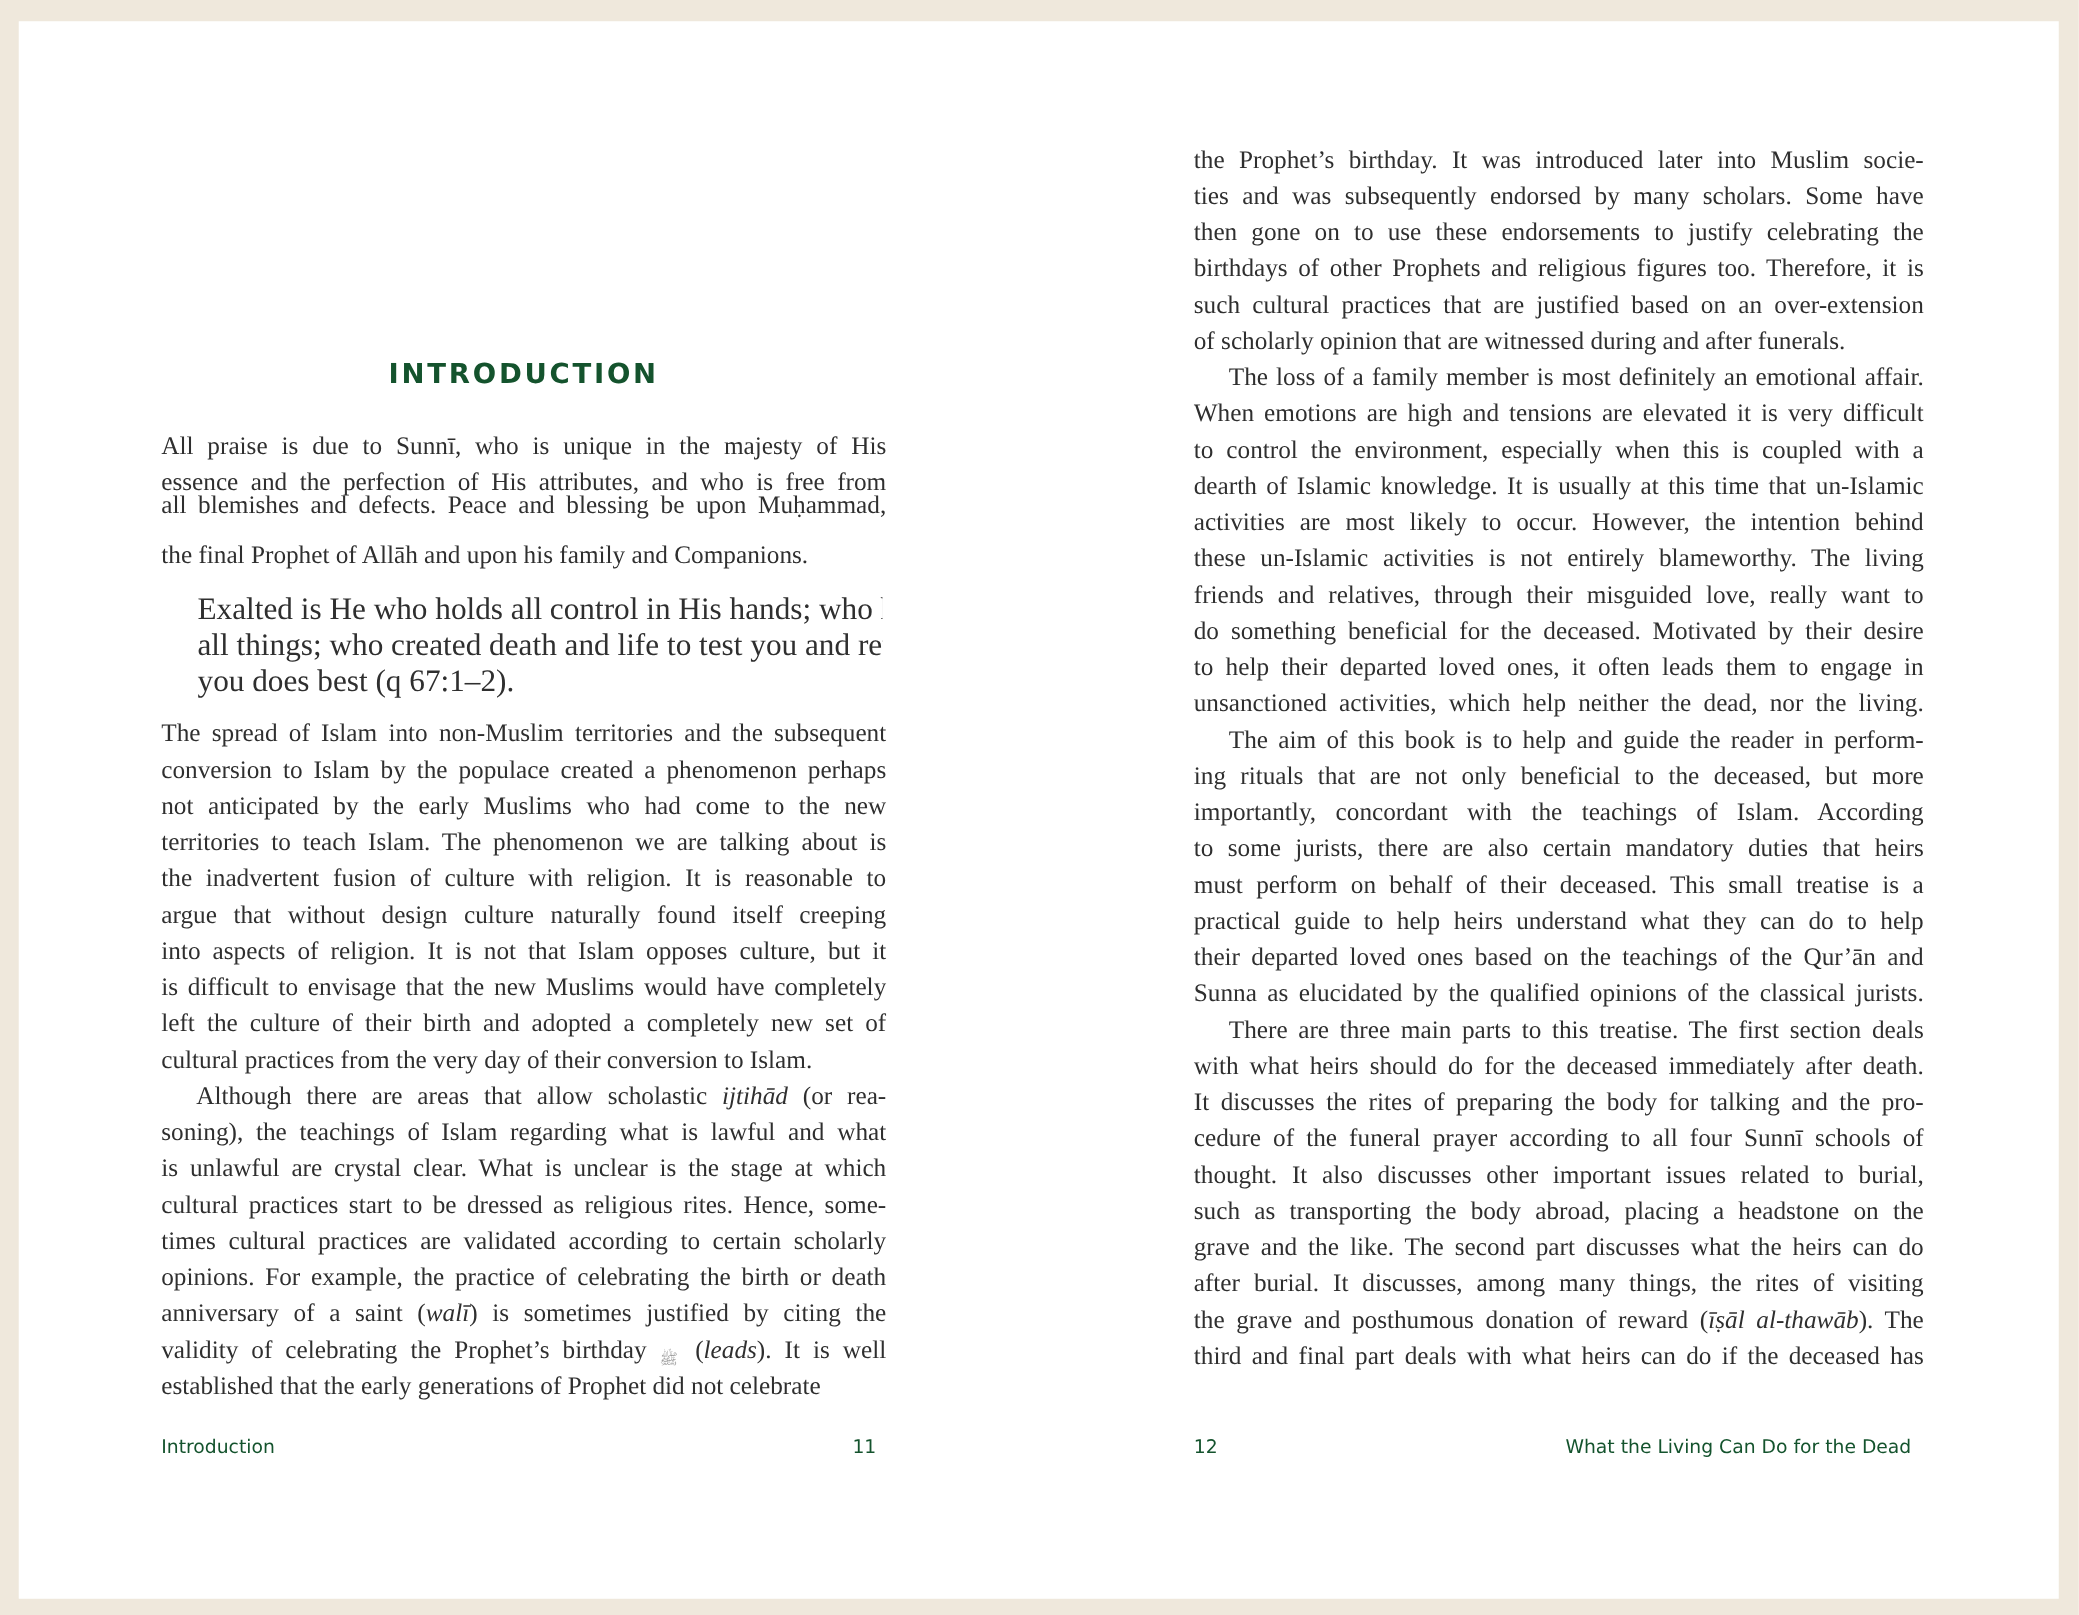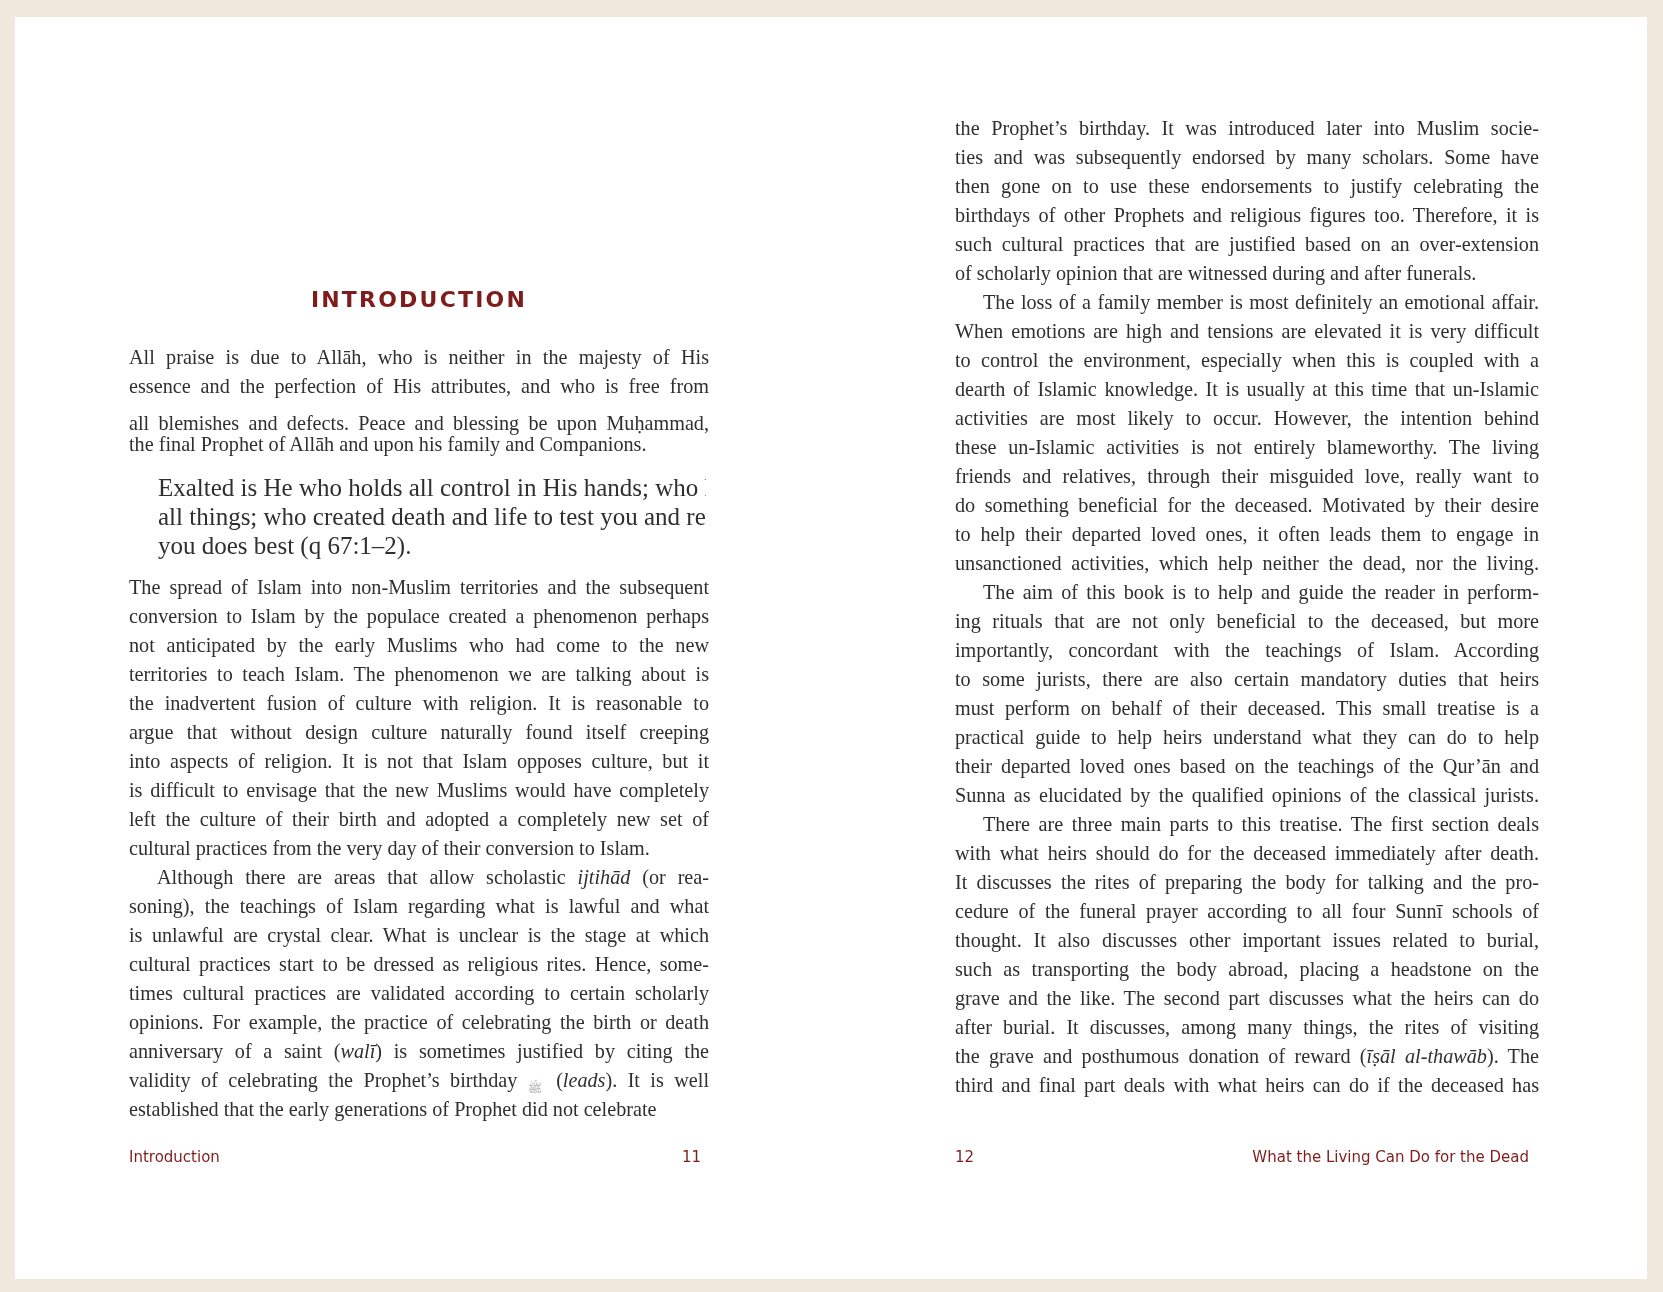--- a/index.html
+++ b/index.html
@@ -2,21 +2,21 @@
 <html><head>
 <meta charset="utf-8">
 <style>
   html, body { margin:0; padding:0; }
   body { width:1663px; height:1292px; background:#efe8dc; position:relative; overflow:hidden; }
   .sheet { position:absolute; left:15px; top:17px; width:1632px; height:1262px; background:#ffffff; }
   .page { position:absolute; top:0; }
   .page-left { left:114px; width:580px; }
   .page-right { left:940px; width:584px; }
   .serif { font-family:"Liberation Serif","DejaVu Serif",serif; color:#2f2f2f; }
-  .sans { font-family:"DejaVu Sans","Liberation Sans",sans-serif; color:#7f1d1d; }
+  .sans { font-family:"DejaVu Sans","Liberation Sans",sans-serif; color:#14532d; }
   .chapter-title { position:absolute; top:270px; left:0; width:100%; text-align:center; font-weight:bold; font-size:22px; letter-spacing:2.2px; }
   .line { position:absolute; left:0; width:100%; font-size:20.2px; line-height:29px; white-space:nowrap; text-align:justify; text-align-last:justify; height:29px; overflow:hidden; }
   .line.last { text-align-last:left; }
   .line.indent { padding-left:28px; box-sizing:border-box; }
   .quote { position:absolute; left:29px; width:548px; }
   .quote .line { font-size:25px; }
   .footer { position:absolute; top:1131px; font-size:15px; }
   .footer-left-label { left:0; }
   .footer-left-num { right:8px; }
   .footer-right-num { left:0; }
@@ -26,23 +26,23 @@
 </style>
 </head>
 <body>
 
 <div class="sheet">
 
   <div class="page page-left" style="height:1262px;">
     <div class="chapter-title sans">INTRODUCTION</div>
 
     <div class="serif">
-      <div class="line" style="top:326px">All praise is due to Allāh, who is neither in the majesty of His</div>
+      <div class="line" style="top:326px">All praise is due to Sunnī, who is unique in the majesty of His</div>
       <div class="line" style="top:355px">essence and the perfection of His attributes, and who is free from</div>
-      <div class="line" style="top:392px">all blemishes and defects. Peace and blessing be upon Muḥammad,</div>
+      <div class="line" style="top:373px">all blemishes and defects. Peace and blessing be upon Muḥammad,</div>
       <div class="line last" style="top:413px">the final Prophet of Allāh and upon his family and Companions.</div>
     </div>
 
     <div class="quote serif">
       <div class="line" style="top:456px">Exalted is He who holds all control in His hands; who has power over</div>
       <div class="line" style="top:485px">all things; who created death and life to test you and reveal which of</div>
       <div class="line last" style="top:514px">you does best (q 67:1–2).</div>
     </div>
 
     <div class="serif">

